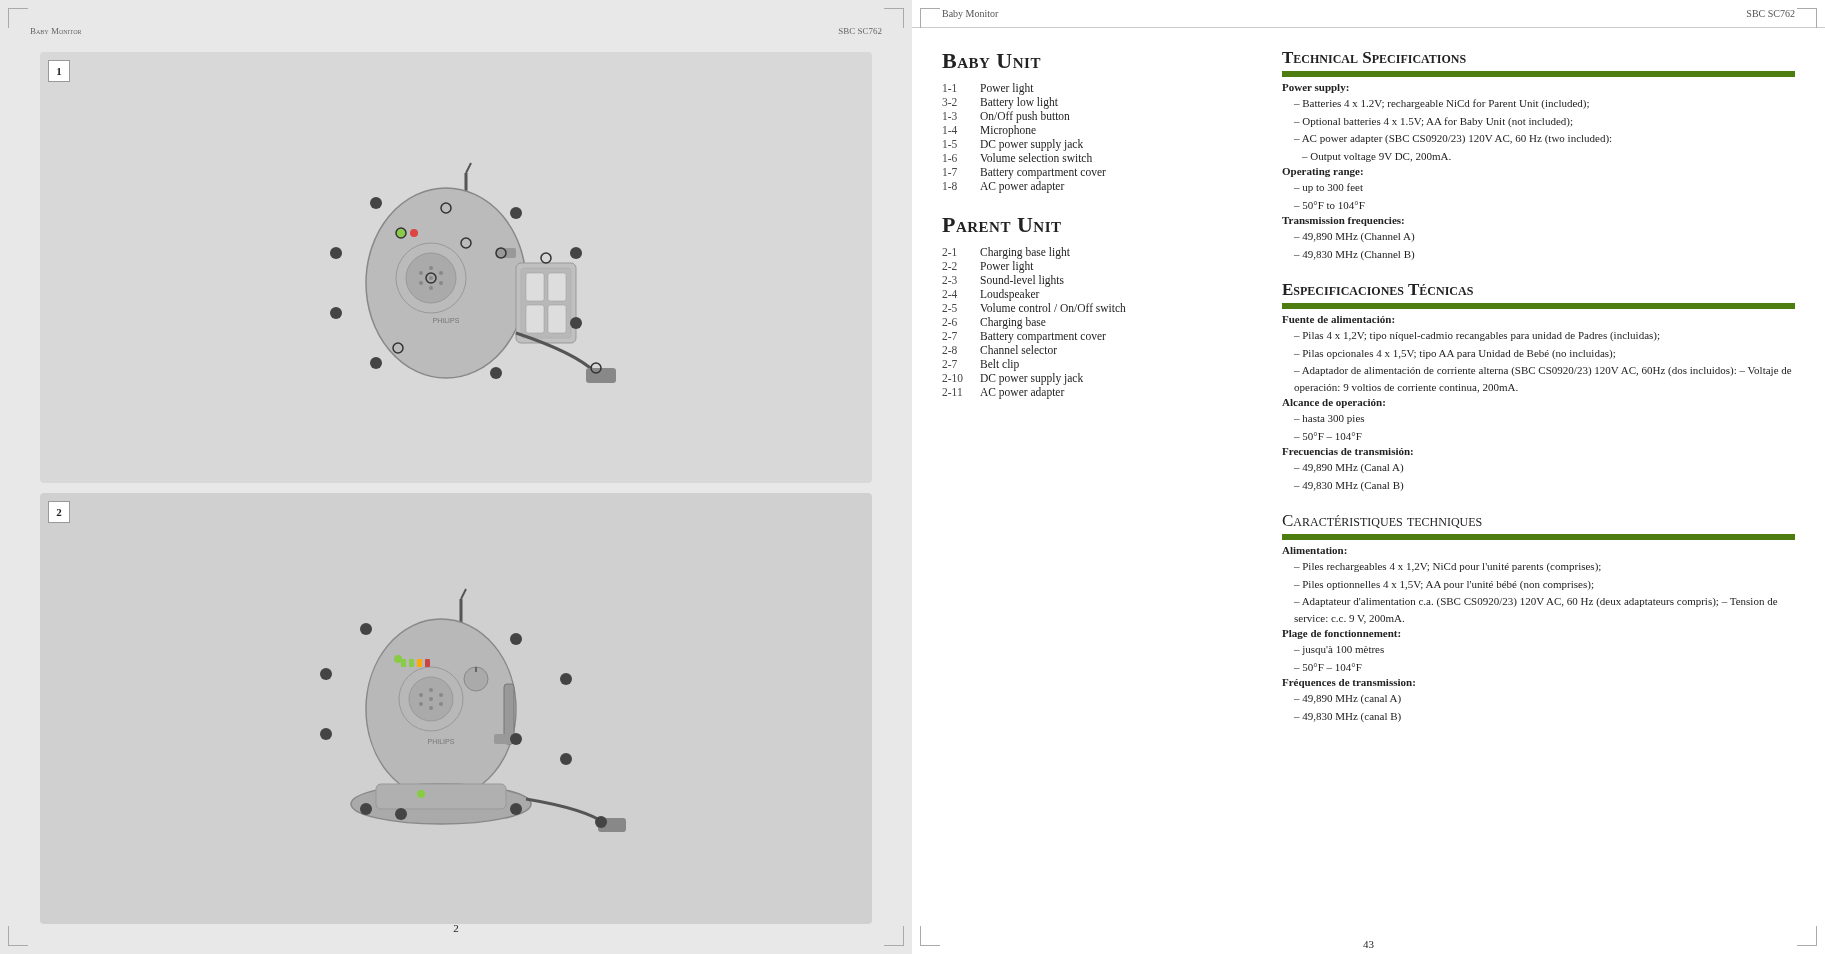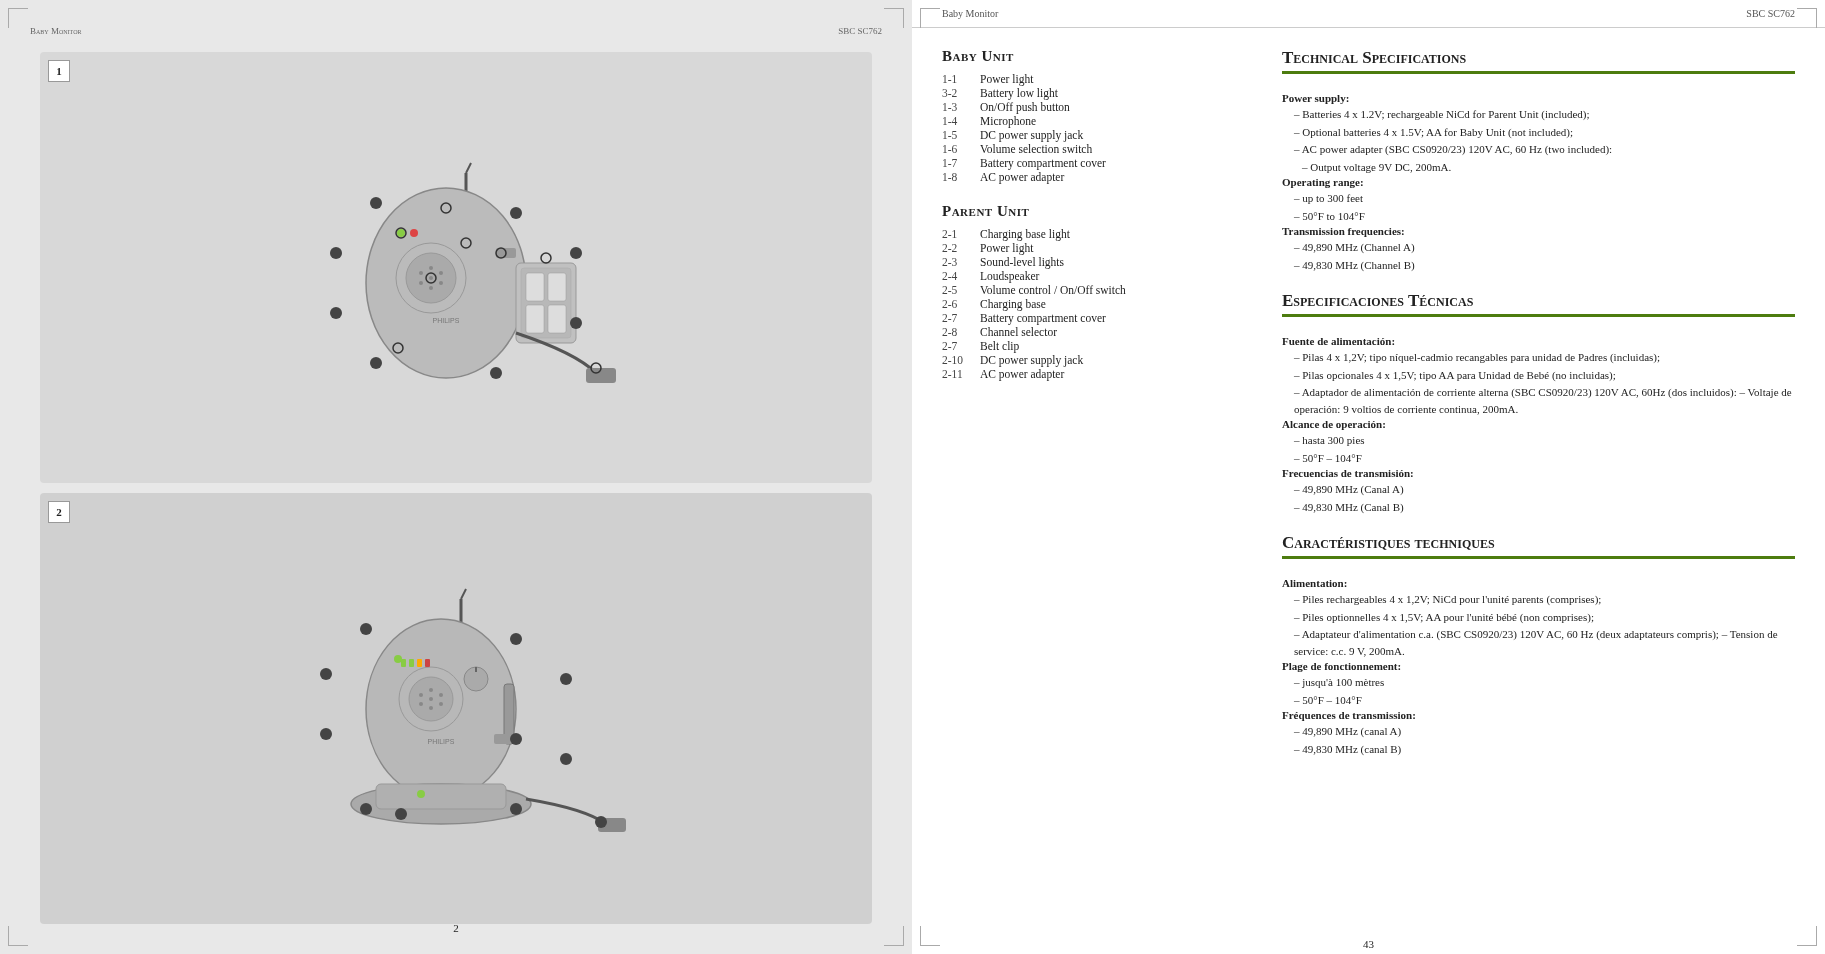--- a/index.html
+++ b/index.html
@@ -108,21 +108,21 @@
     }
 
     .right-right-col {
       flex: 1;
       padding: 20px 30px;
     }
 
     
     .section-title {
       font-variant: small-caps;
-      font-size: 15px;
+      font-size: 22px;
       font-weight: bold;
       color: #222;
       margin-bottom: 8px;
       letter-spacing: 0.5px;
     }
 
     .item-list {
       list-style: none;
       margin-bottom: 20px;
     }
@@ -142,22 +142,22 @@
     
     .spec-section {
       margin-bottom: 18px;
     }
 
     .spec-title {
       font-variant: small-caps;
       font-size: 17px;
       font-weight: bold;
       color: #222;
-      margin-bottom: 18px;
-      border-bottom: 3px solid #4d7c0f;
+      margin-bottom: 4px;
+      border-bottom: 6px solid #4d7c0f;
       padding-bottom: 3px;
     }
 
     .spec-subtitle {
       font-weight: bold;
       font-size: 11px;
       margin-bottom: 2px;
     }
 
     .spec-item {
@@ -498,21 +498,21 @@
         <div class="spec-subtitle">Alcance de operación:</div>
         <div class="spec-item">hasta 300 pies</div>
         <div class="spec-item">50°F – 104°F</div>
         <div class="spec-subtitle">Frecuencias de transmisión:</div>
         <div class="spec-item">49,890 MHz (Canal A)</div>
         <div class="spec-item">49,830 MHz (Canal B)</div>
       </div>
 
       <div class="spec-section">
         <div class="spec-title">
-          <span style="font-variant:small-caps; font-size:17px; font-weight:bold;">Caractéristiques techniques</span>
+          <span style="font-variant:small-caps; font-size:17px; font-weight:normal;">Caractéristiques techniques</span>
         </div>
         <div class="spec-subtitle">Alimentation:</div>
         <div class="spec-item">Piles rechargeables 4 x 1,2V; NiCd pour l'unité parents (comprises);</div>
         <div class="spec-item">Piles optionnelles 4 x 1,5V; AA pour l'unité bébé (non comprises);</div>
         <div class="spec-item">Adaptateur d'alimentation c.a. (SBC CS0920/23) 120V AC, 60 Hz (deux adaptateurs compris); – Tension de service: c.c. 9 V, 200mA.</div>
         <div class="spec-subtitle">Plage de fonctionnement:</div>
         <div class="spec-item">jusqu'à 100 mètres</div>
         <div class="spec-item">50°F – 104°F</div>
         <div class="spec-subtitle">Fréquences de transmission:</div>
         <div class="spec-item">49,890 MHz (canal A)</div>

